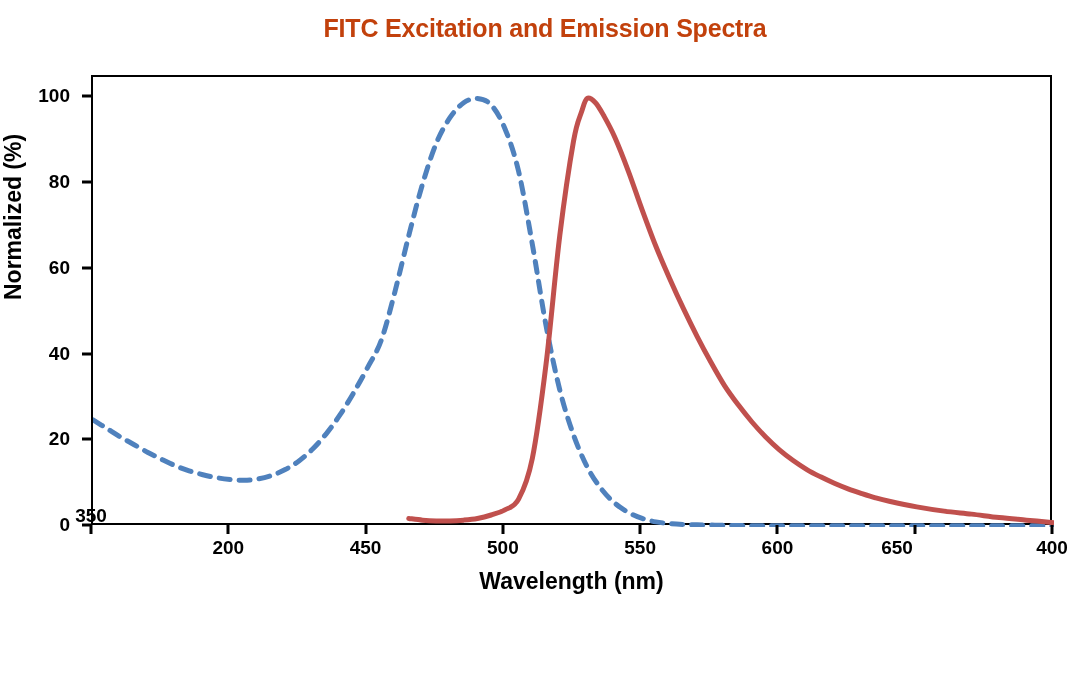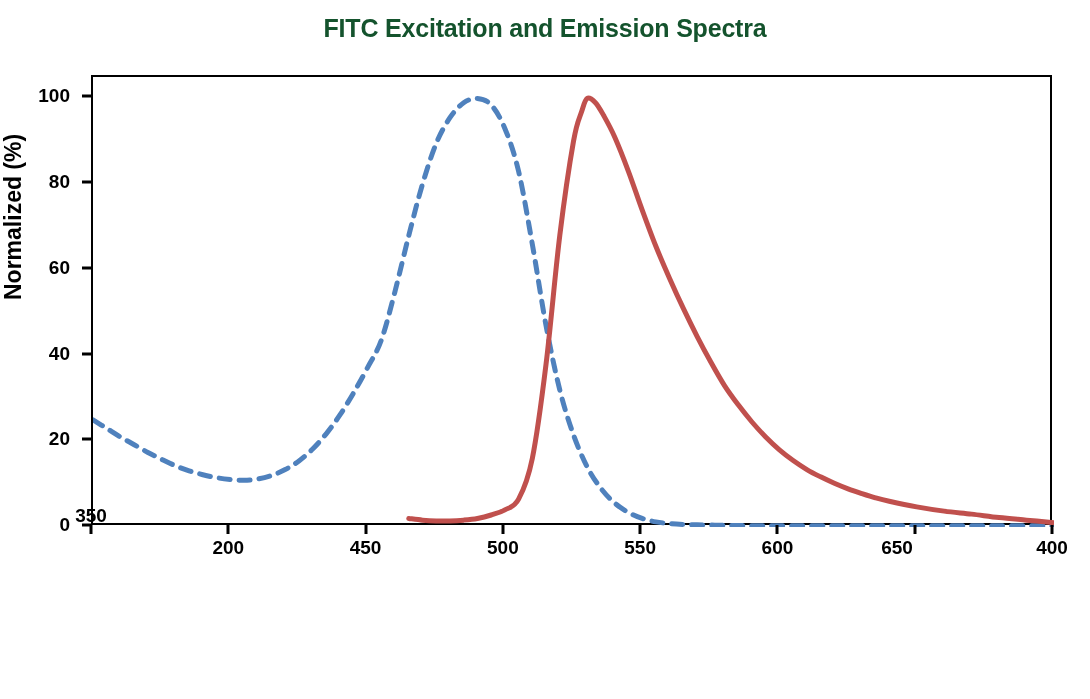--- a/index.html
+++ b/index.html
@@ -25,21 +25,21 @@
   
   #chart-title {
     position: absolute;
     left: 0;
     top: 14px;
     width: 1090px;
     text-align: center;
     font-family: "Liberation Sans", sans-serif;
     font-size: 25px;
     font-weight: bold;
-    color: #14532d;
+    color: #c2410c;
     letter-spacing: -0.2px;
     white-space: nowrap;
   }
 
   
   #figure-caption {
     position: absolute;
     left: 0;
     top: 636px;
     width: 1090px;
@@ -170,17 +170,18 @@
       <div class="tick-label xtick-label" style="left: 640.143px; top: 537px;">550</div>
       <div class="tick-mark xtick-mark" style="left: 640.143px; top: 525px;"></div>
       <div class="tick-label xtick-label" style="left: 777.429px; top: 537px;">600</div>
       <div class="tick-mark xtick-mark" style="left: 777.429px; top: 525px;"></div>
       <div class="tick-label xtick-label" style="left: 897px; top: 537px;">650</div>
       <div class="tick-mark xtick-mark" style="left: 914.714px; top: 525px;"></div>
       <div class="tick-label xtick-label" style="left: 1052px; top: 537px;">400</div>
       <div class="tick-mark xtick-mark" style="left: 1052px; top: 525px;"></div>
     </div>
 
+  <div id="xaxis-title">Wavelength (nm)</div>
 
   <div id="yaxis-title">Normalized (%)</div>
 
 
 </div>
 
 </body></html>

